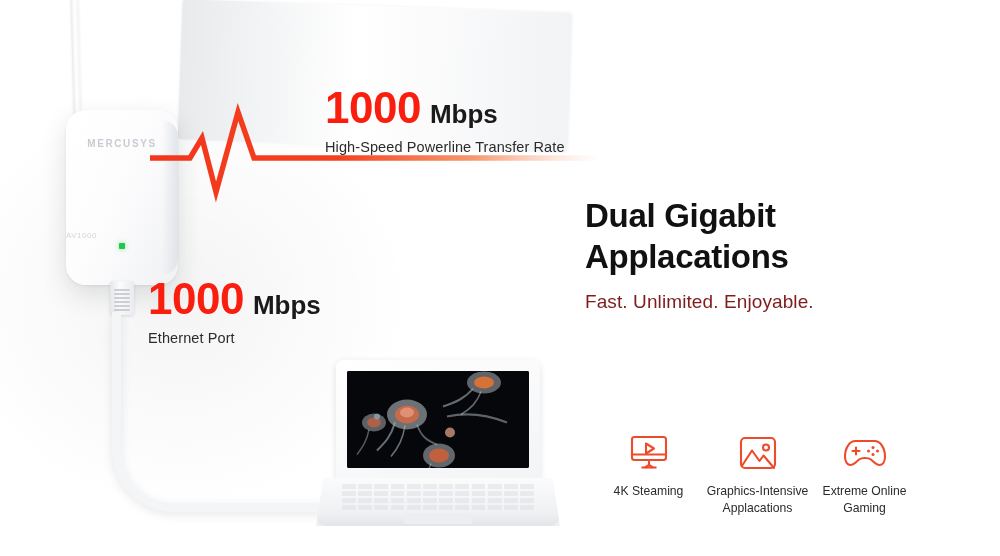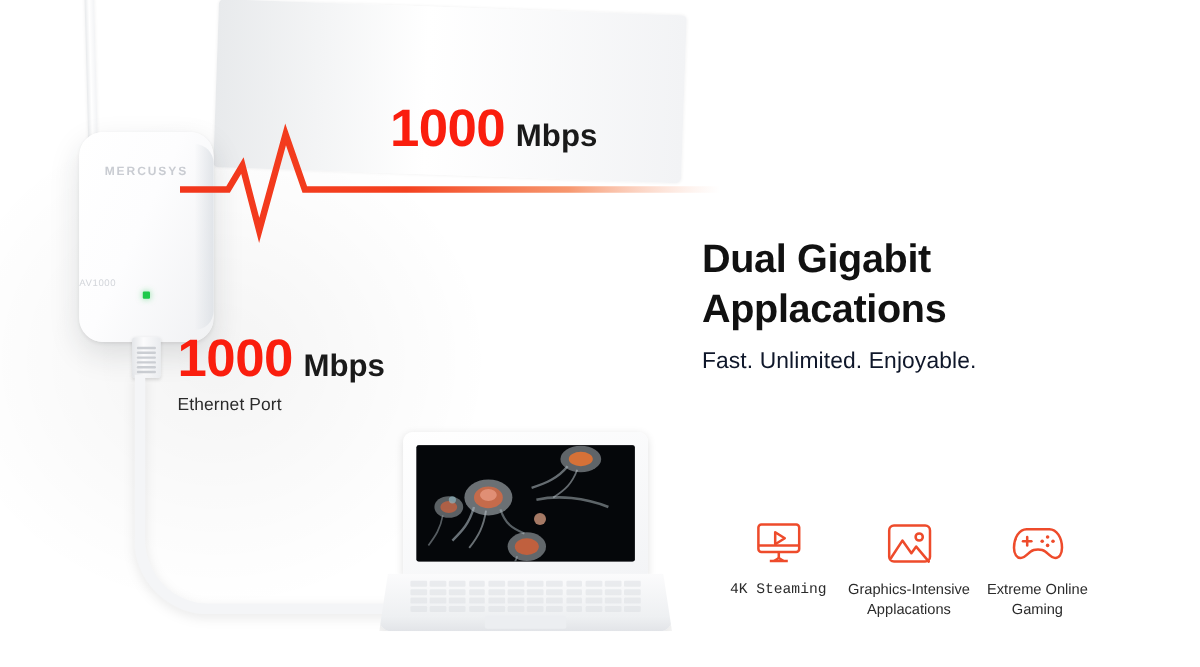--- a/index.html
+++ b/index.html
@@ -121,33 +121,33 @@
     background:#eceef1;border-radius:2px;
   }
 
   
   .right{position:absolute;left:585px;top:196px;width:390px;}
   h1.title{
     margin:0;font-size:33px;line-height:1.23;font-weight:700;
     color:#111111;letter-spacing:-.3px;
   }
   .tagline{
-    margin:14px 0 0;font-size:19px;color:#0f172a;font-weight:400;letter-spacing:.1px;
+    margin:14px 0 0;font-size:19px;color:#7f1d1d;font-weight:400;letter-spacing:.1px;
   }
   .body-copy{
     margin:21px 0 0;font-size:14.2px;line-height:1.72;color:#2e2e2e;
   }
 
   
   .features{
     position:absolute;left:585px;top:432px;width:390px;
     display:flex;align-items:flex-start;
   }
   .feature{width:103px;text-align:center;}
-  .feature:nth-child(1){margin-left:12px;font-family:Liberation Mono, monospace;}
+  .feature:nth-child(1){margin-left:12px;}
   .feature:nth-child(2){margin-left:6px;}
   .feature:nth-child(3){margin-left:4px;}
   .feature .ico{height:42px;display:flex;align-items:center;justify-content:center;}
   .feature .cap{
     margin-top:9px;font-size:12.2px;line-height:1.4;color:#2b2b2b;
   }
 </style>
 </head>
 <body>
 
@@ -183,20 +183,21 @@
         <stop offset="0.42" stop-color="#F4411F" stop-opacity="1"></stop>
         <stop offset="0.72" stop-color="#F4753F" stop-opacity=".75"></stop>
         <stop offset="1" stop-color="#F9B79B" stop-opacity="0"></stop>
       </linearGradient>
     </defs>
     <path d="M0,62 L40,62 L52,42 L66,96 L88,16 L104,62 L450,62" fill="none" stroke="url(#pulseGrad)" stroke-width="5.4" stroke-linejoin="miter" stroke-linecap="butt"></path>
   </svg>
 
   <div class="callout-top">
     <span class="big-num">1000</span><span class="unit">Mbps</span>
+    <div class="sub">High-Speed Powerline Transfer Rate</div>
   </div>
 
   <div class="callout-eth">
     <span class="big-num">1000</span><span class="unit">Mbps</span>
     <div class="sub">Ethernet Port</div>
   </div>
 
   <div class="laptop">
     <div class="lid">
       <div class="screen">

